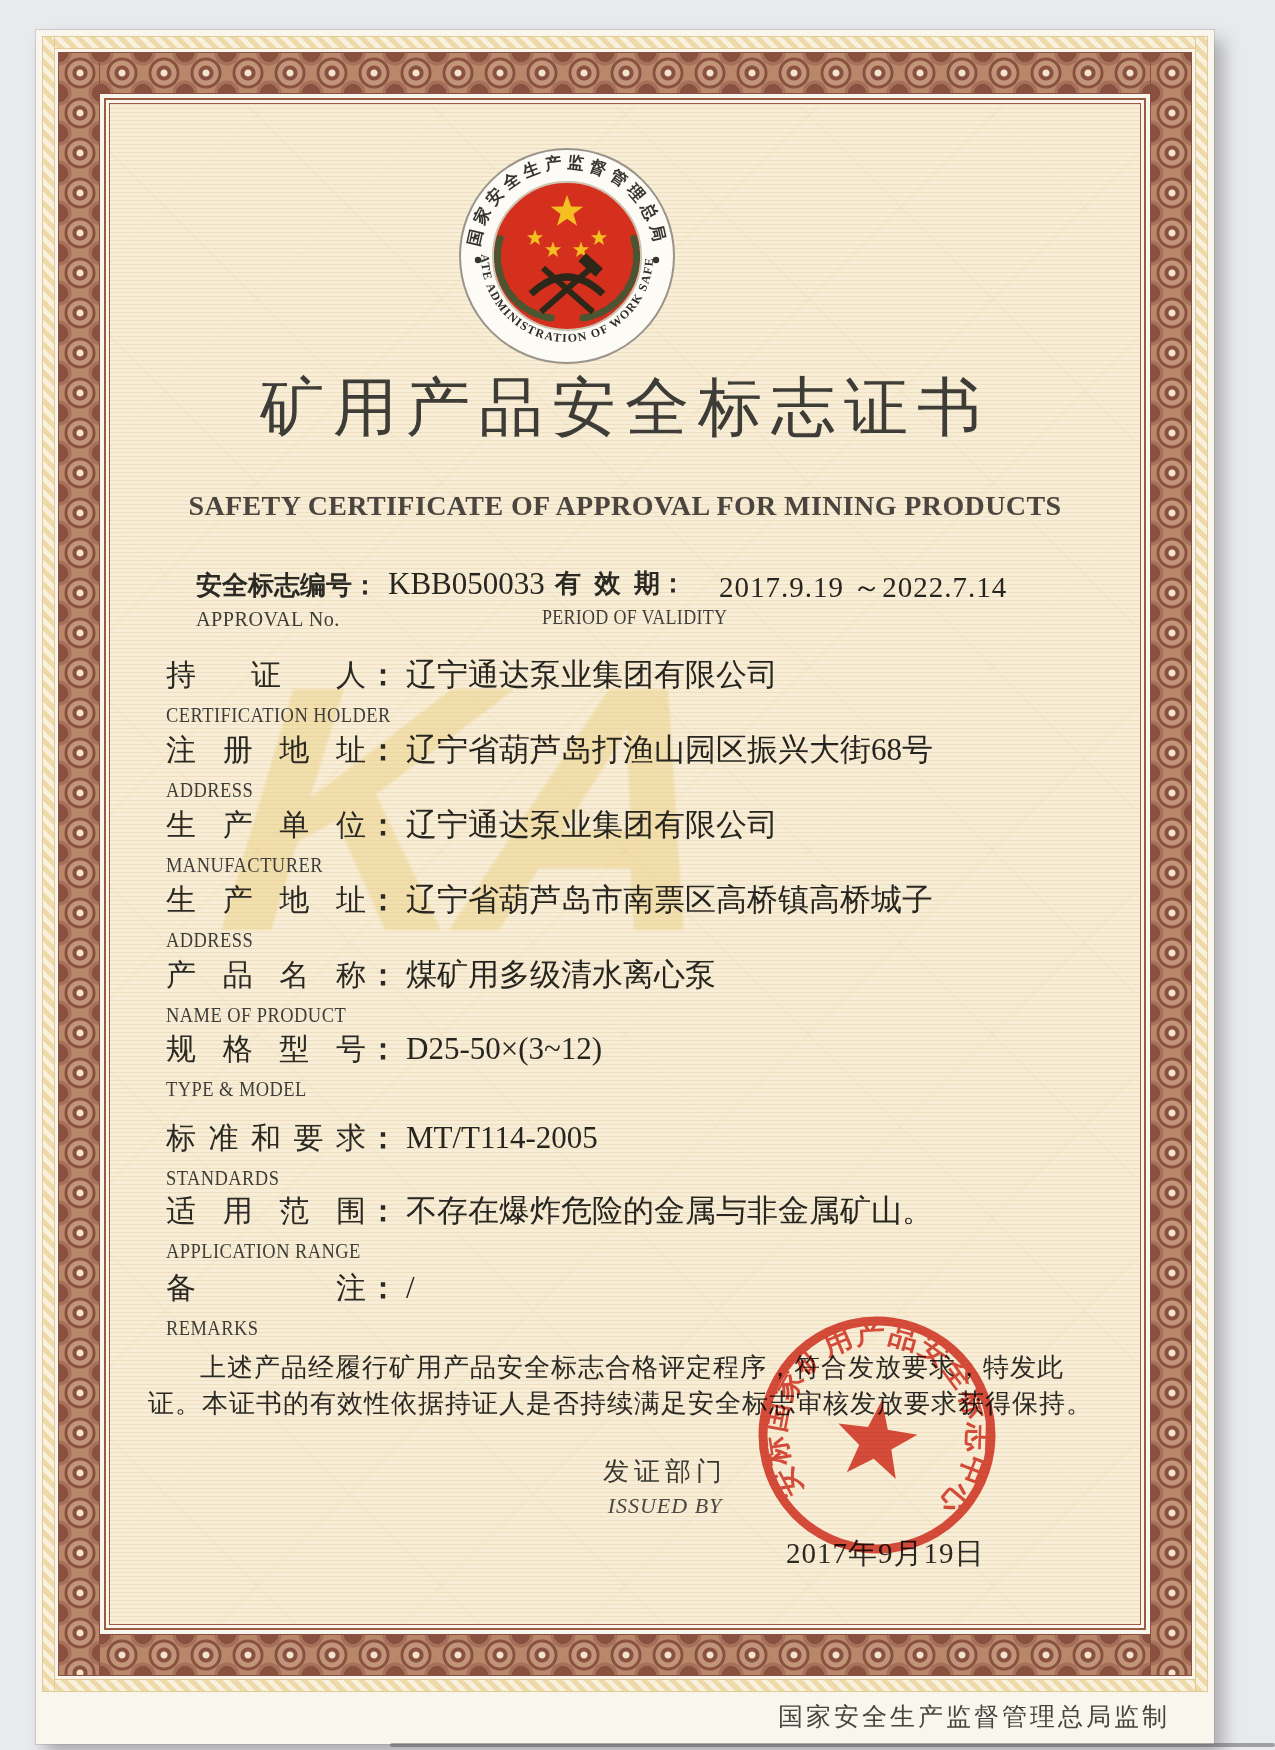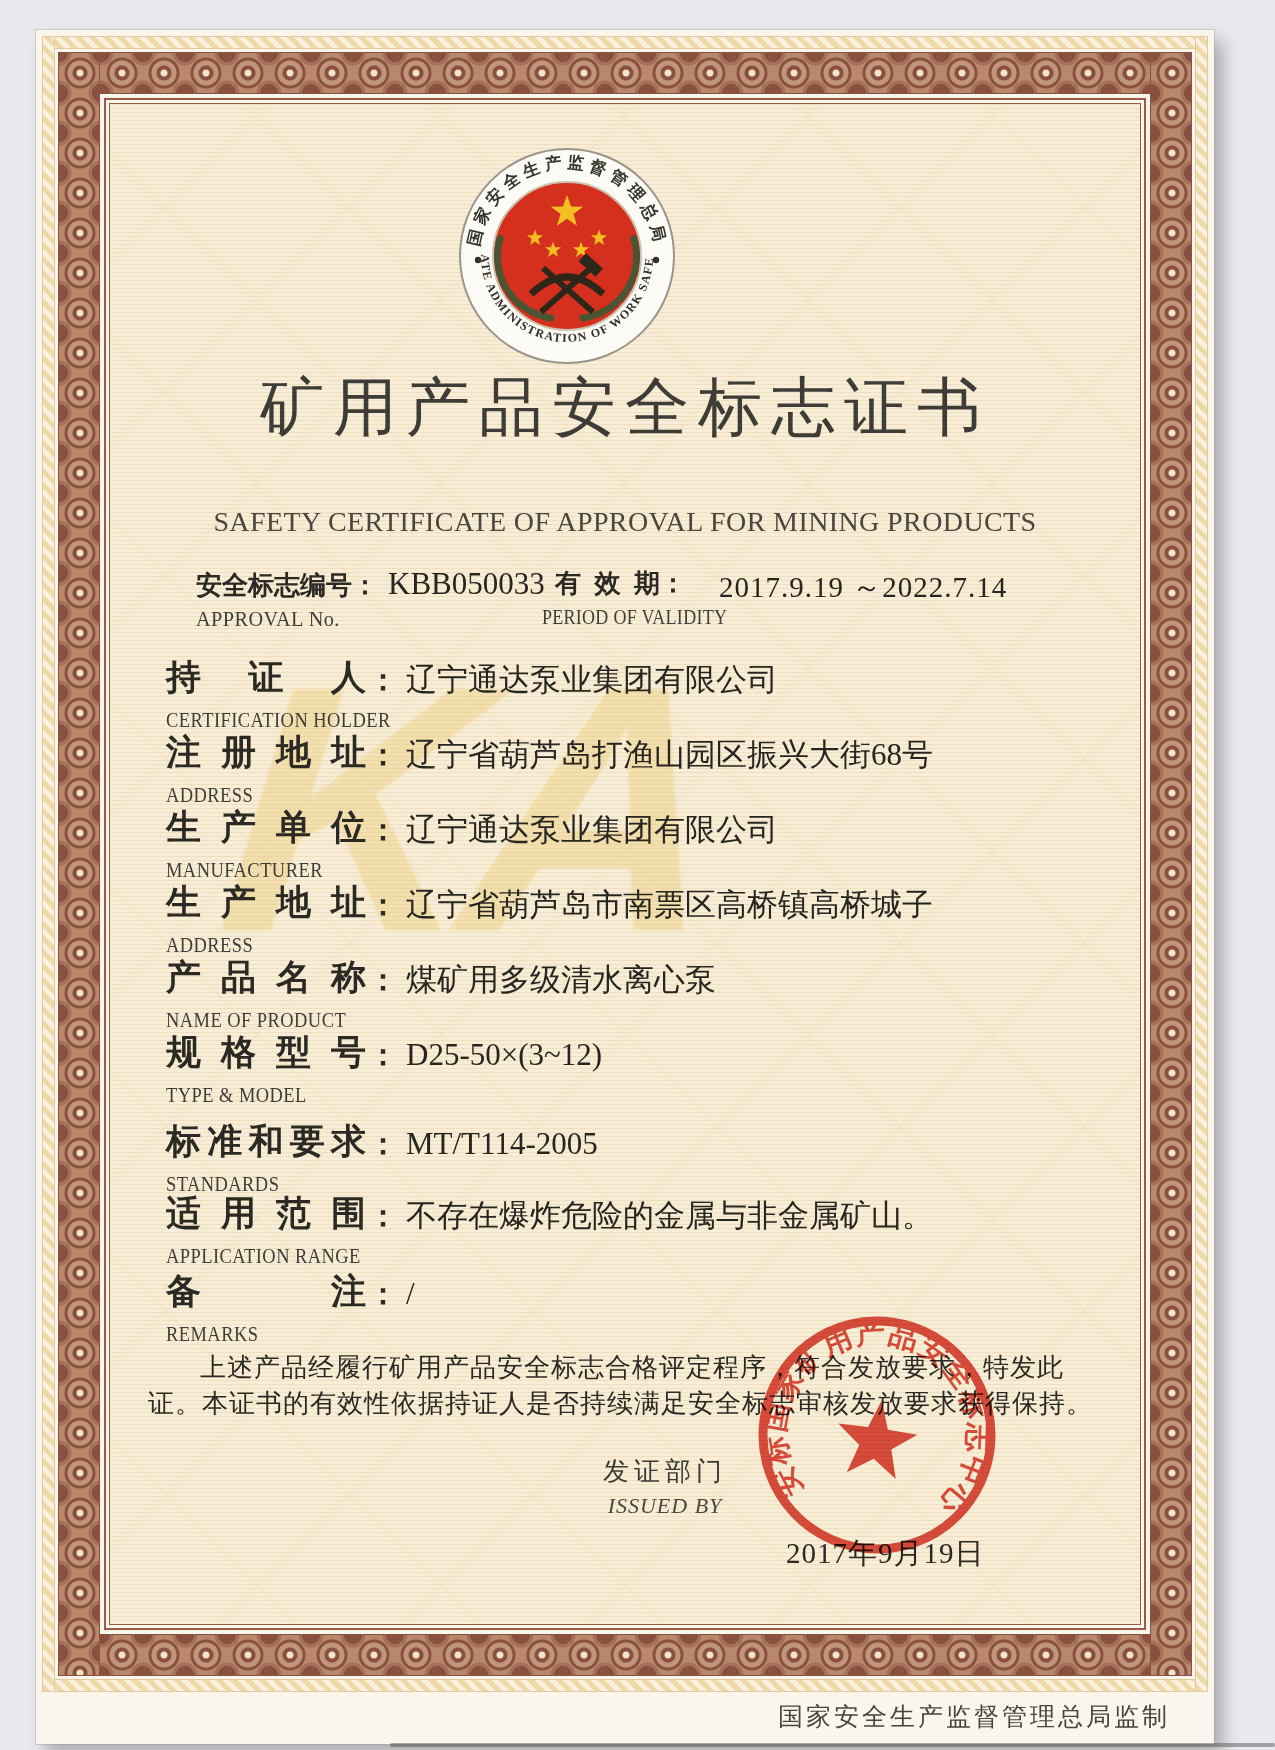--- a/index.html
+++ b/index.html
@@ -73,39 +73,38 @@
   .emblem { position:absolute; left:347px; top:42px; }
   .title-zh {
     position:absolute; top:260px; left:0; right:0;
     text-align:center;
     font-size:64px; font-weight:400; letter-spacing:9px;
     color:#3e3c37;
   }
   .title-en {
     position:absolute; top:386px; left:0; right:0;
     text-align:center;
-    font-size:28px; font-weight:400; letter-spacing:.4px;
+    font-size:28px; font-weight:700; letter-spacing:.4px;
     color:#4a453f;
-    margin-top:16px;
   }
   .ap-row { position:absolute; left:86px; top:456px; right:0; height:110px; }
   .ap-colA { position:absolute; left:0; top:6px; white-space:nowrap; }
   .ap-label { font-size:26px; font-weight:700; color:#2b2923; }
   .ap-num { font-size:31px; margin-left:10px; color:#27251f; }
   .ap-capA { position:absolute; left:0; top:46px; font-size:22px; color:#3f3d37;
              transform:scaleX(.92); transform-origin:left; letter-spacing:.5px; }
   .ap-colB { position:absolute; left:346px; top:6px; white-space:nowrap; }
   .just { display:inline-block; text-align:justify; text-align-last:justify; vertical-align:bottom; }
   .w112 { width:118px;padding-left:13px; }
   .ap-capB { position:absolute; left:346px; top:46px; font-size:20px; color:#3f3d37;
              transform:scaleX(.9); transform-origin:left; letter-spacing:.3px; }
   .ap-dates { position:absolute; left:512px; top:8px; font-size:29px; letter-spacing:1px; color:#27251f; white-space:nowrap;margin-left:11px; }
   .row { position:absolute; left:56px; right:10px; white-space:nowrap; }
   .rlabel { display:inline-block; width:200px; text-align:justify; text-align-last:justify;
-            font-size:35px; font-weight:700; color:#2b2923; vertical-align:bottom; }
+            font-size:30px; font-weight:400; color:#2b2923; vertical-align:bottom; }
   .rcolon { font-size:30px; font-weight:700; color:#2b2923; margin:0 8px 0 2px; }
   .rvalue { font-size:31px; color:#27251f; }
   .ren { font-size:21px; color:#3f3d37; margin-top:7px; letter-spacing:.5px;
          transform:scaleX(.88); transform-origin:left; }
   .statement {
     position:absolute; left:38px; top:1246px; width:950px;
     font-size:26px; line-height:36px; letter-spacing:1px;
     color:#2b2923; text-indent:52px; white-space:normal;
   }
   .issued { position:absolute; left:450px; top:1350px; width:210px; text-align:center; }

